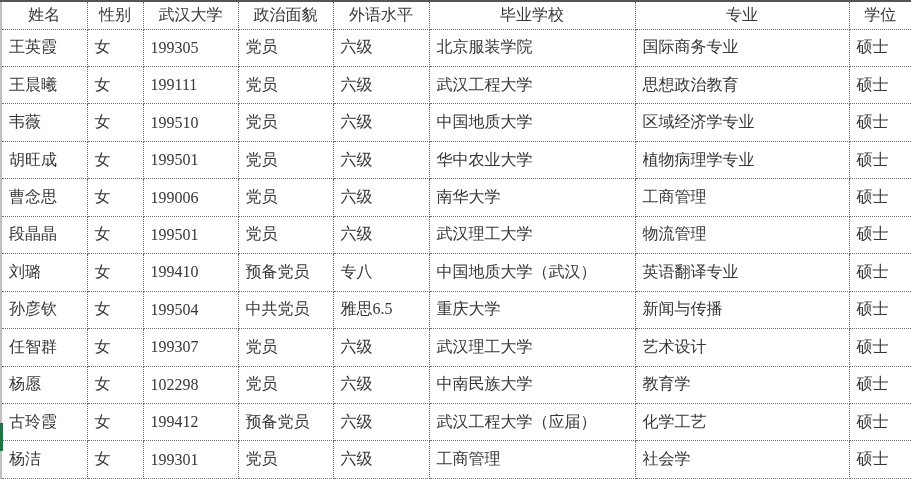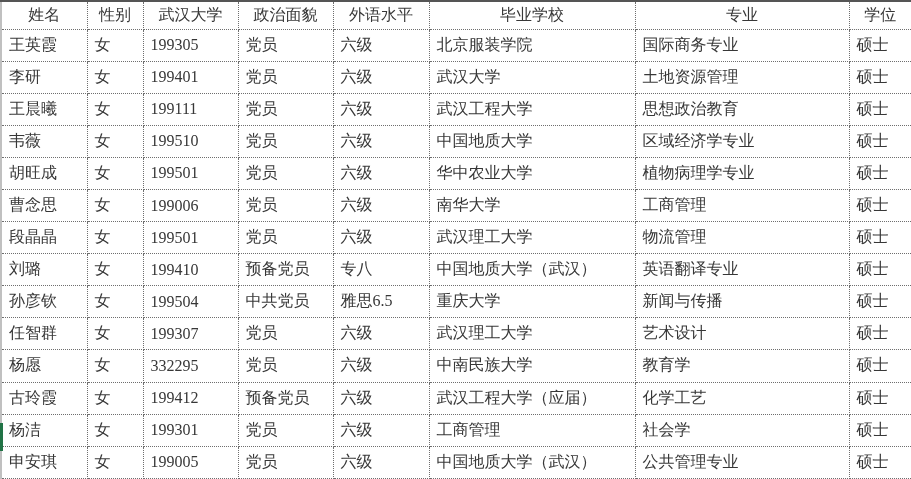--- a/index.html
+++ b/index.html
@@ -89,30 +89,20 @@
           <td>王英霞</td>
           <td>女</td>
           <td>199305</td>
           <td>党员</td>
           <td>六级</td>
           <td>北京服装学院</td>
           <td>国际商务专业</td>
           <td>硕士</td>
         </tr>
         <tr>
-          <td>李研</td>
-          <td>女</td>
-          <td>199401</td>
-          <td>党员</td>
-          <td>六级</td>
-          <td>武汉大学</td>
-          <td>土地资源管理</td>
-          <td>硕士</td>
-        </tr>
-        <tr>
           <td>王晨曦</td>
           <td>女</td>
           <td>199111</td>
           <td>党员</td>
           <td>六级</td>
           <td>武汉工程大学</td>
           <td>思想政治教育</td>
           <td>硕士</td>
         </tr>
         <tr>
@@ -181,21 +171,21 @@
           <td>199307</td>
           <td>党员</td>
           <td>六级</td>
           <td>武汉理工大学</td>
           <td>艺术设计</td>
           <td>硕士</td>
         </tr>
         <tr>
           <td>杨愿</td>
           <td>女</td>
-          <td>332295</td>
+          <td>102298</td>
           <td>党员</td>
           <td>六级</td>
           <td>中南民族大学</td>
           <td>教育学</td>
           <td>硕士</td>
         </tr>
         <tr>
           <td>古玲霞</td>
           <td>女</td>
           <td>199412</td>
@@ -206,28 +196,18 @@
           <td>硕士</td>
         </tr>
         <tr>
           <td>杨洁</td>
           <td>女</td>
           <td>199301</td>
           <td>党员</td>
           <td>六级</td>
           <td>工商管理</td>
           <td>社会学</td>
-          <td>硕士</td>
-        </tr>
-        <tr>
-          <td>申安琪</td>
-          <td>女</td>
-          <td>199005</td>
-          <td>党员</td>
-          <td>六级</td>
-          <td>中国地质大学（武汉）</td>
-          <td>公共管理专业</td>
           <td>硕士</td>
         </tr>
       </tbody>
   </table>
   <div class="row-marker" style="background: rgb(33, 115, 70);"></div>
 </div>
 
 </body></html>

